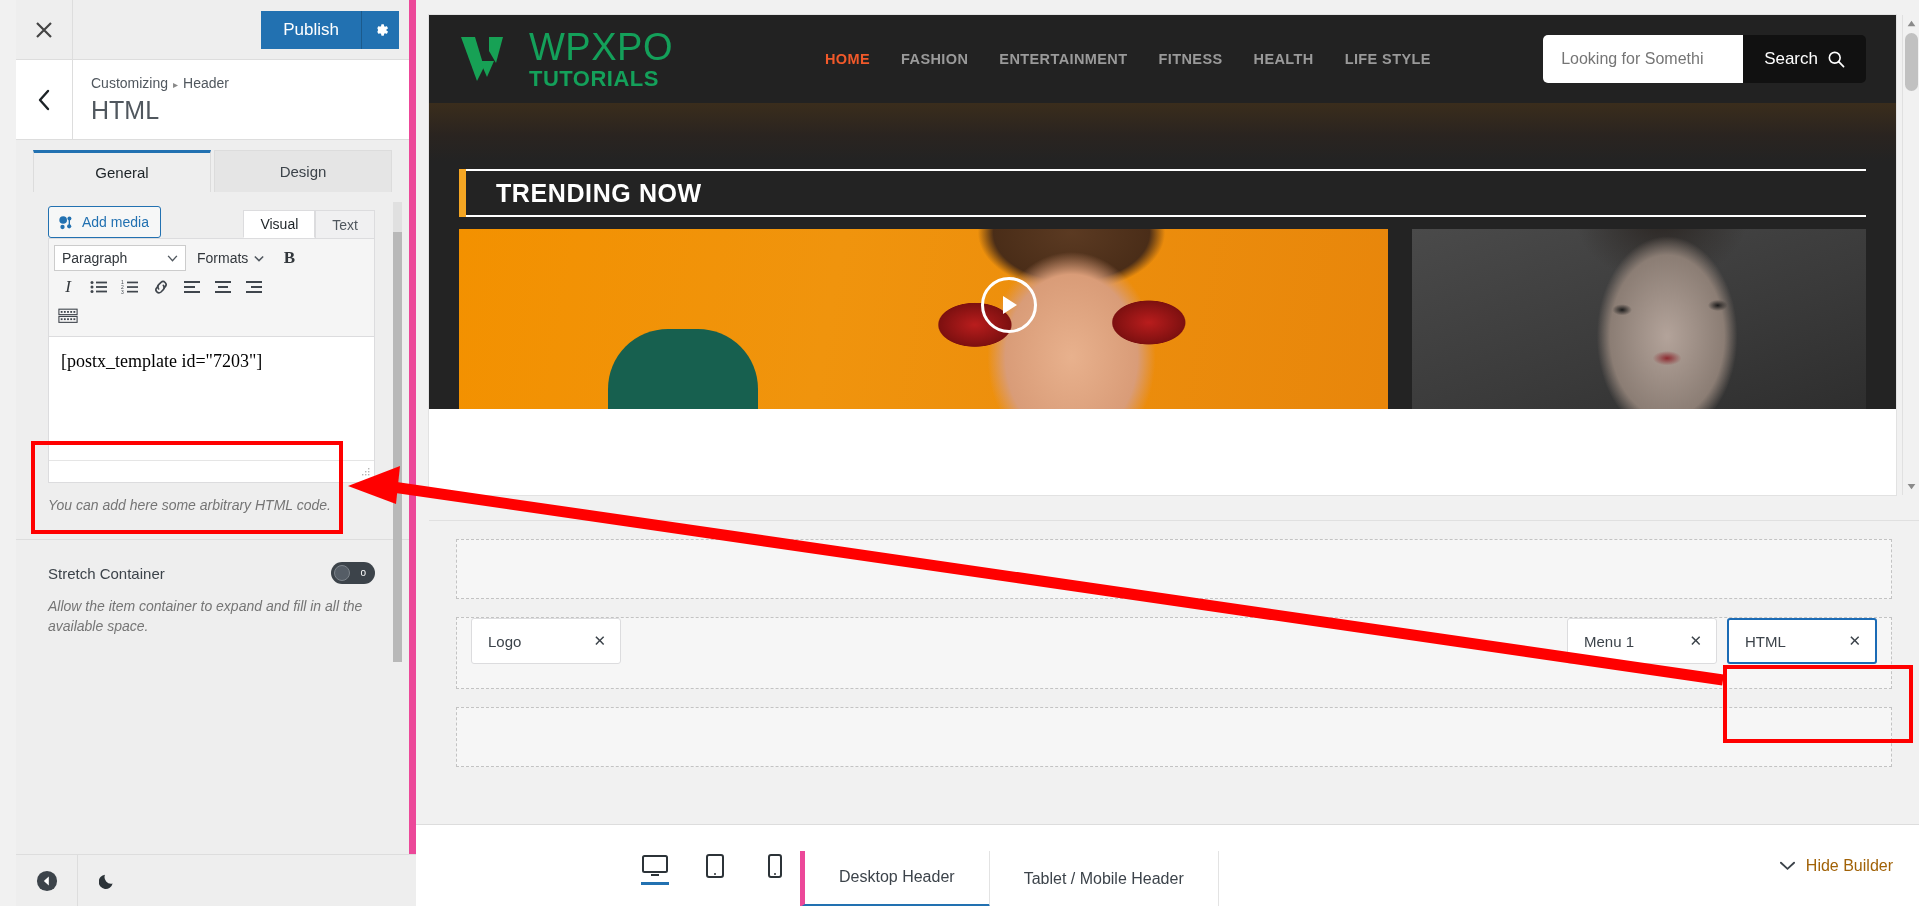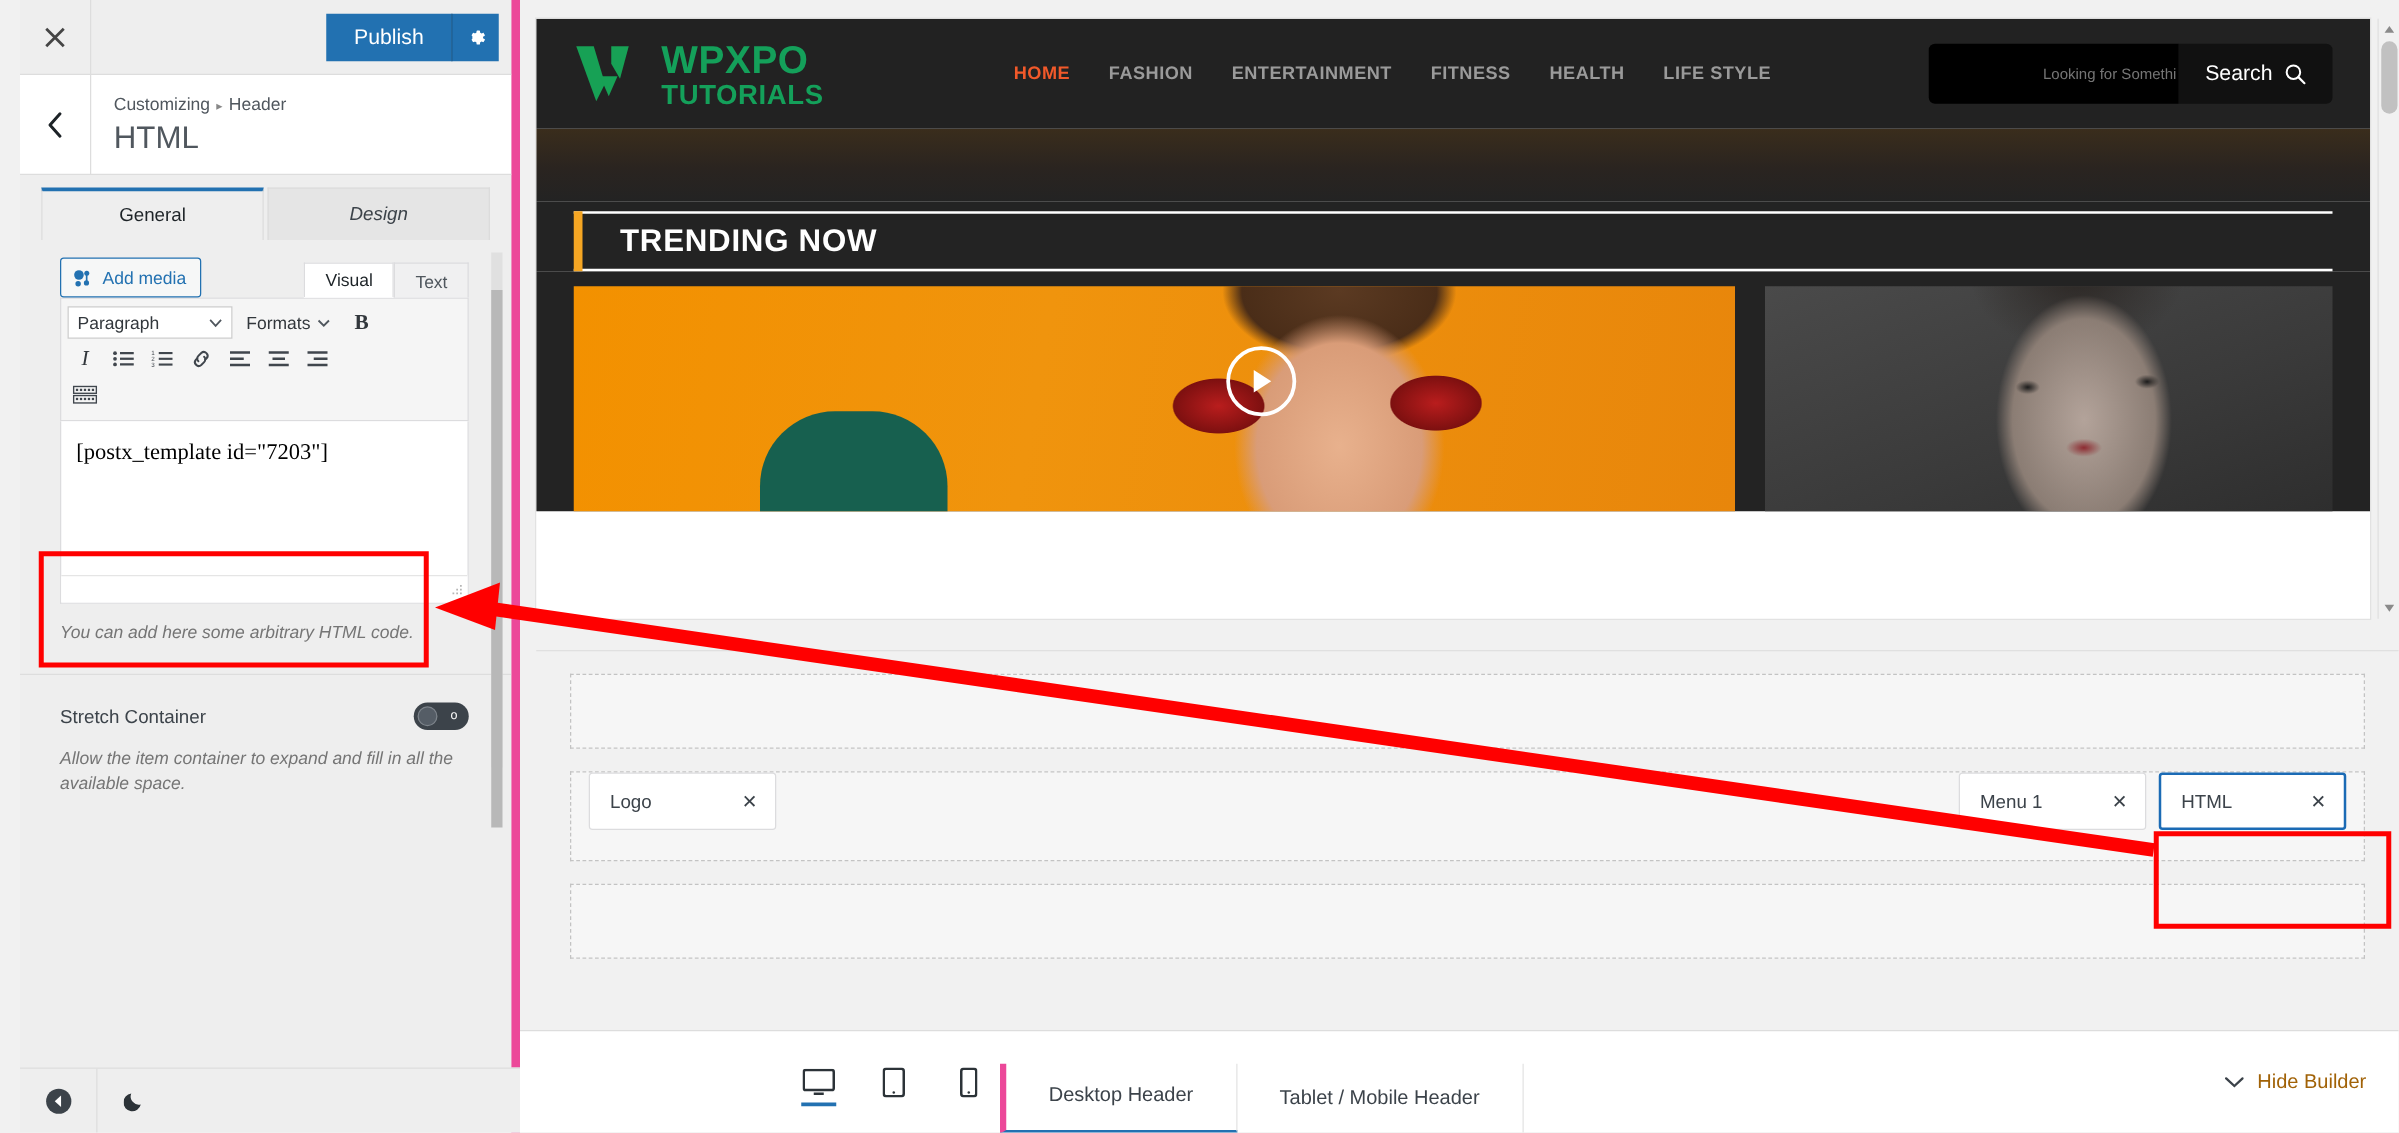--- a/index.html
+++ b/index.html
@@ -70,21 +70,21 @@
 
   
   .cz-tabs { display: flex; height: 52px; background: #eee; padding-top: 10px; }
   .cz-tab {
     flex: 1; display: flex; align-items: center; justify-content: center;
     font-size: 15px; color: #3c434a; cursor: pointer;
     background: #e5e5e5; border: 1px solid #dcdcdc; border-bottom: none;
     margin: 0 0 0 0;
   }
   .cz-tab.first { margin-left: 17px; margin-right: 3px; }
-  .cz-tab.last  { margin-right: 17px; font-style: italic; }
+  .cz-tab.last  { margin-right: 17px; }
   .cz-tab.active {
     background: #eeeeee; border-top: 3px solid #2271b1;
     border-left: 1px solid #dcdcdc; border-right: 1px solid #dcdcdc;
     color: #1d2327;
   }
 
   .cz-body {
     position: absolute; top: 192px; left: 0; right: 0; bottom: 52px;
     background: #eeeeee; overflow: hidden;
   }
@@ -205,45 +205,44 @@
   .sbar-arrow { width: 17px; height: 17px; display:flex; align-items:center; justify-content:center;}
   .sbar-thumb { position:absolute; top: 18px; width: 13px; left:2px; height: 58px; background: #c1c1c1; border-radius: 7px;}
 
   .site-header {
     background: #222222; height: 88px; display: flex; align-items: center;
     padding: 0 30px 0 30px; position: relative;
   }
   .logo { display: flex; align-items: center; gap: 14px; }
   .logo-text { line-height: 1; }
   .logo-top {
-    color: #14a05a; font-size: 31px; font-weight: 700; letter-spacing: 0.5px;
+    color: #14a05a; font-size: 38px; font-weight: 400; letter-spacing: 0.5px;
     font-family: "Liberation Sans", sans-serif;
   }
   .logo-bot {
     color: #14a05a; font-size: 22px; font-weight: 700; letter-spacing: 0.5px;
     margin-top: 2px; font-family: "Liberation Sans", sans-serif;
   }
   .site-nav {
     display: flex; align-items: center; gap: 31px; margin-left: 152px;
   }
   .nav-item {
     color: #9a9a9a; font-size: 14.5px; font-weight: 700; letter-spacing: 0.4px;
     cursor: pointer; white-space: nowrap;
   }
   .nav-item.active { color: #f1592a; }
   .site-search {
     display: flex; align-items: center; margin-left: auto;
   }
   .search-input-box {
-    background: #000000; width: 200px; height: 48px;
+    background: #ffffff; width: 200px; height: 48px;
     border-radius: 5px 0 0 5px; display: flex; align-items: center;
-    padding-left: 18px; color: #7b7b7b; font-size: 12px;
+    padding-left: 18px; color: #7b7b7b; font-size: 16px;
     cursor: text; border: none; outline: none;
     font-family: "Liberation Sans", sans-serif;
-    text-align: right;
   }
   .search-btn {
     background: #111; color: #fff; height: 48px; border-radius: 0 5px 5px 0;
     display: flex; align-items: center; gap: 9px; padding: 0 21px;
     font-size: 17px; cursor: pointer;
   }
   .hero-gradient {
     height: 58px;
     background: linear-gradient(180deg,#3a2d1c 0%, #2a2420 55%, #232323 100%);
   }

